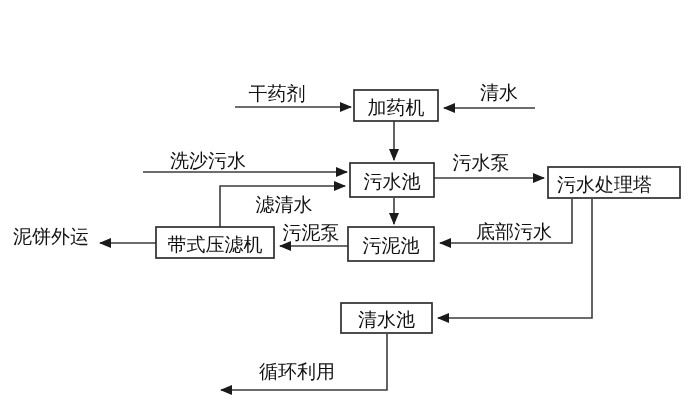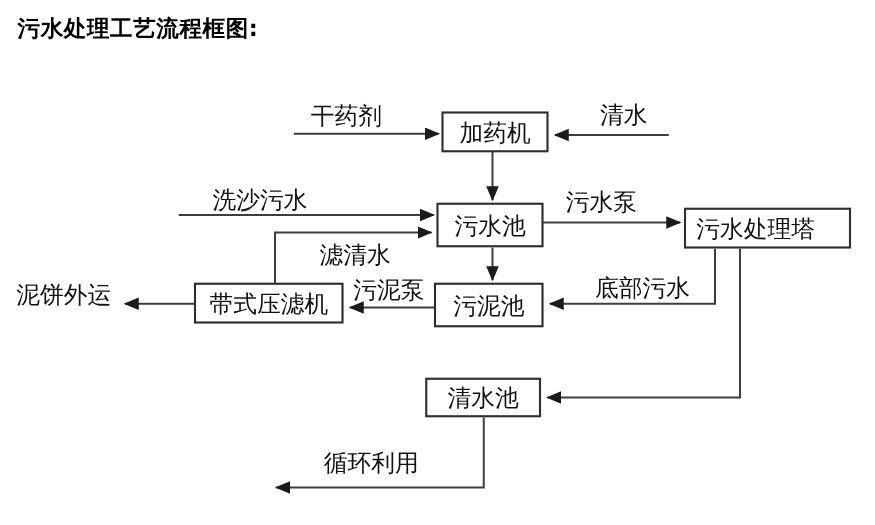--- a/index.html
+++ b/index.html
@@ -29,21 +29,20 @@
   svg.flowchart text {
     font-family: "DejaVu Sans", sans-serif;
     font-size: 19px;
     fill: #111111;
   }
 </style>
 </head>
 <body>
 
 <div class="page">
-  <div class="diagram-title">污水处理工艺流程框图:</div>
 
   <svg class="flowchart" width="700" height="420" viewBox="0 0 700 420" xmlns="http://www.w3.org/2000/svg">
     <defs>
       <marker id="arrowhead" markerUnits="userSpaceOnUse" markerWidth="13" markerHeight="11" refX="11" refY="5" orient="auto">
         <path d="M0,0 L12,5 L0,10 Z" fill="#1a1a1a"></path>
       </marker>
     </defs>
     <g id="edges-layer">
         <polyline points="235,107 351,107" fill="none" stroke="#3d3d3d" stroke-width="1.6" marker-end="url(#arrowhead)"></polyline>
         <text x="277" y="93" text-anchor="middle" dominant-baseline="central" fill="#111111">干药剂</text>

